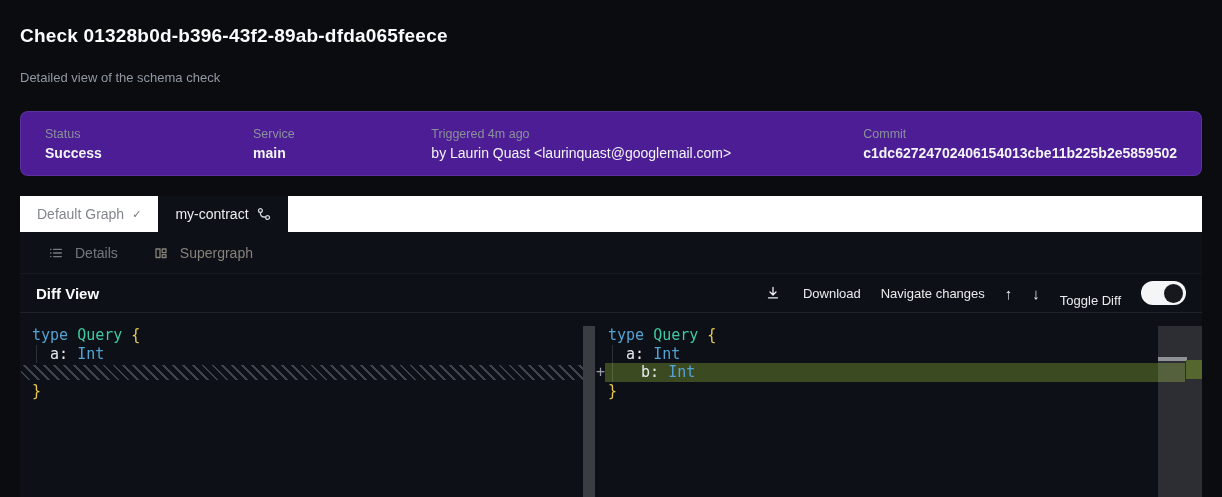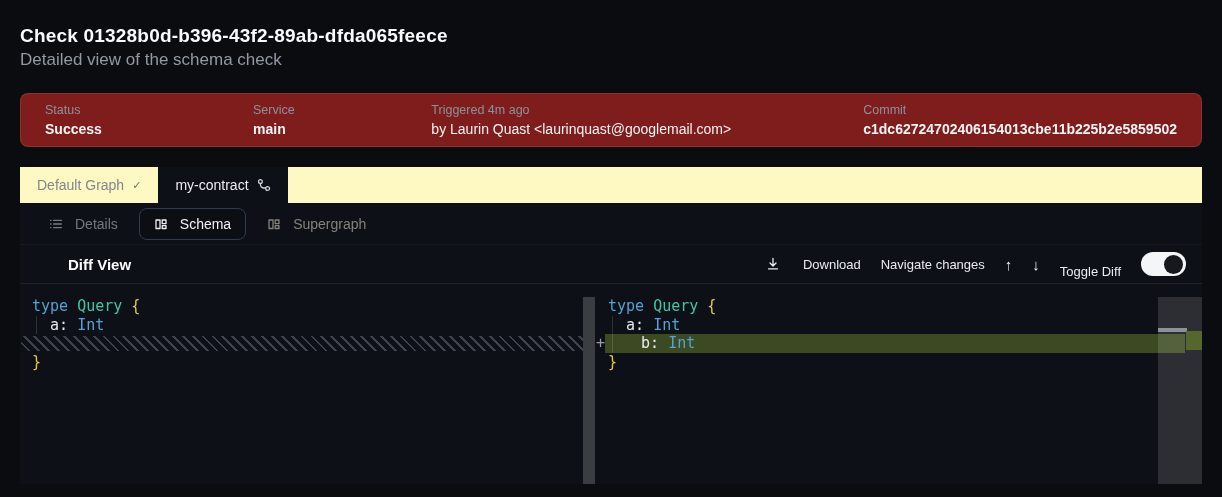--- a/index.html
+++ b/index.html
@@ -3,37 +3,37 @@
 <meta charset="utf-8">
 <style>
   * { margin:0; padding:0; box-sizing:border-box; }
   html,body { background:#0a0c10; }
   body { font-family:"Liberation Sans", sans-serif; color:#e8eaed; }
   .page { width:1222px; height:497px; overflow:hidden; position:relative; }
 
   
   .page-header { padding:24px 20px 0 20px; }
   .page-header h1 { font-size:19px; font-weight:700; letter-spacing:.2px; color:#fbfbfc; line-height:24px; }
-  .page-header p { font-size:17px; color:#9299a3; margin-top:3px; line-height:17px; }
+  .page-header p { font-size:13px; color:#9299a3; margin-top:21px; line-height:17px; }
 
   
-  .summary-card { margin:25px 20px 0 20px; height:54px; background:#7f1d1d;
+  .summary-card { margin:25px 20px 0 20px; height:65px; background:#4c1d95;
     border:1px solid rgba(255,255,255,0.09); border-radius:8px;
     display:flex; align-items:center; padding:0 24px; }
   .summary-field { display:flex; flex-direction:column; gap:4px; }
   .summary-field:nth-child(1){ width:210px; }
   .summary-field:nth-child(2){ width:180px; }
   .summary-field:nth-child(3){ width:436px; }
   .summary-field:nth-child(4){ flex:1; }
   .summary-label { font-size:12.5px; color:#8b919c; }
   .summary-value { font-size:14px; color:#f3f4f6; font-weight:700; white-space:nowrap; }
   .summary-field.plain .summary-value { font-weight:400; }
 
   
-  .graph-tabs { margin:20px 20px 0 20px; height:36px; background:#fef9c3; display:flex; }
+  .graph-tabs { margin:20px 20px 0 20px; height:36px; background:#ffffff; display:flex; }
   .graph-tab { height:36px; padding:0 17px; display:flex; align-items:center; gap:8px;
     font-size:14px; color:#83868d; cursor:pointer; border:none; background:transparent;
     font-family:inherit; }
   .graph-tab.active { background:#0d1016; color:#ecedf0; }
   .graph-tab .tab-check { font-size:11px; color:#6d7177; }
   .graph-tab svg { display:block; }
 
   
   .view-tabs { margin:0 20px; height:42px; background:#0d1016; display:flex; align-items:center;
     padding-left:14px; gap:6px; border-bottom:1px solid rgba(255,255,255,0.04); }
@@ -41,21 +41,21 @@
     color:#75787f; background:transparent; border:1px solid transparent; border-radius:8px;
     cursor:pointer; font-family:inherit; }
   .view-tab.active { border-color:#2d3c52; background:#0b0e13; color:#f0f1f3; }
   .view-tab.warm { color:#85827a; }
   .view-tab svg { display:block; }
 
   
   .diff-toolbar { margin:0 20px; height:39px; background:#0d1016; display:flex;
     align-items:center; justify-content:space-between; padding:0 16px;
     border-bottom:1px solid rgba(255,255,255,0.08); }
-  .diff-title { font-size:15px; font-weight:700; color:#fafbfc;margin-left:32px; }
+  .diff-title { font-size:15px; font-weight:700; color:#fafbfc; }
   .toolbar-right { display:flex; align-items:center; gap:20px; }
   .tool-btn { display:flex; align-items:center; gap:23px; background:transparent; border:none;
     color:#e9ebee; font-size:13px; font-family:inherit; cursor:pointer; }
   .arrow-btn { font-size:15px; color:#eceef0; background:none; border:none; cursor:pointer; font-family:inherit; }
   .toggle-label { font-size:13px; color:#e9ebee;margin-top:15px; }
   .switch { width:45px; height:24px; border-radius:12px; background:#f4f5f6; position:relative; cursor:pointer; }
   .switch .knob { width:19px; height:19px; border-radius:50%; background:#16181d;
     position:absolute; top:2.5px; right:3px; }
 
   
@@ -126,26 +126,20 @@
       </button>
     </nav>
 
   <nav class="view-tabs" id="viewTabs">
       <button class="view-tab">
         <svg width="14" height="14" viewBox="0 0 14 14">
           <path d="M1.6 3.4 H2 M1.6 7 H2 M1.6 10.6 H2 M4.6 3.4 H12.4 M4.6 7 H12.4 M4.6 10.6 H12.4" fill="none" stroke="#75787f" stroke-width="1.3" stroke-linecap="round" stroke-linejoin="round"></path>
         </svg>
         <span>Details</span>
       </button>
-      <button class="view-tab active">
-        <svg width="14" height="14" viewBox="0 0 14 14">
-          <path d="M2 3 H6 V11.5 H2 Z M8.2 3 H12 V6.6 H8.2 Z M8.2 8.6 H12 V11.5 H8.2 Z" fill="none" stroke="#f0f1f3" stroke-width="1.3" stroke-linecap="round" stroke-linejoin="round"></path>
-        </svg>
-        <span>Schema</span>
-      </button>
       <button class="view-tab warm">
         <svg width="14" height="14" viewBox="0 0 14 14">
           <path d="M2 3 H6 V11.5 H2 Z M8.2 3 H12 V6.6 H8.2 Z M8.2 8.6 H12 V11.5 H8.2 Z" fill="none" stroke="#85827a" stroke-width="1.3" stroke-linecap="round" stroke-linejoin="round"></path>
         </svg>
         <span>Supergraph</span>
       </button>
     </nav>
 
   <div class="diff-toolbar">
     <span class="diff-title">Diff View</span>

